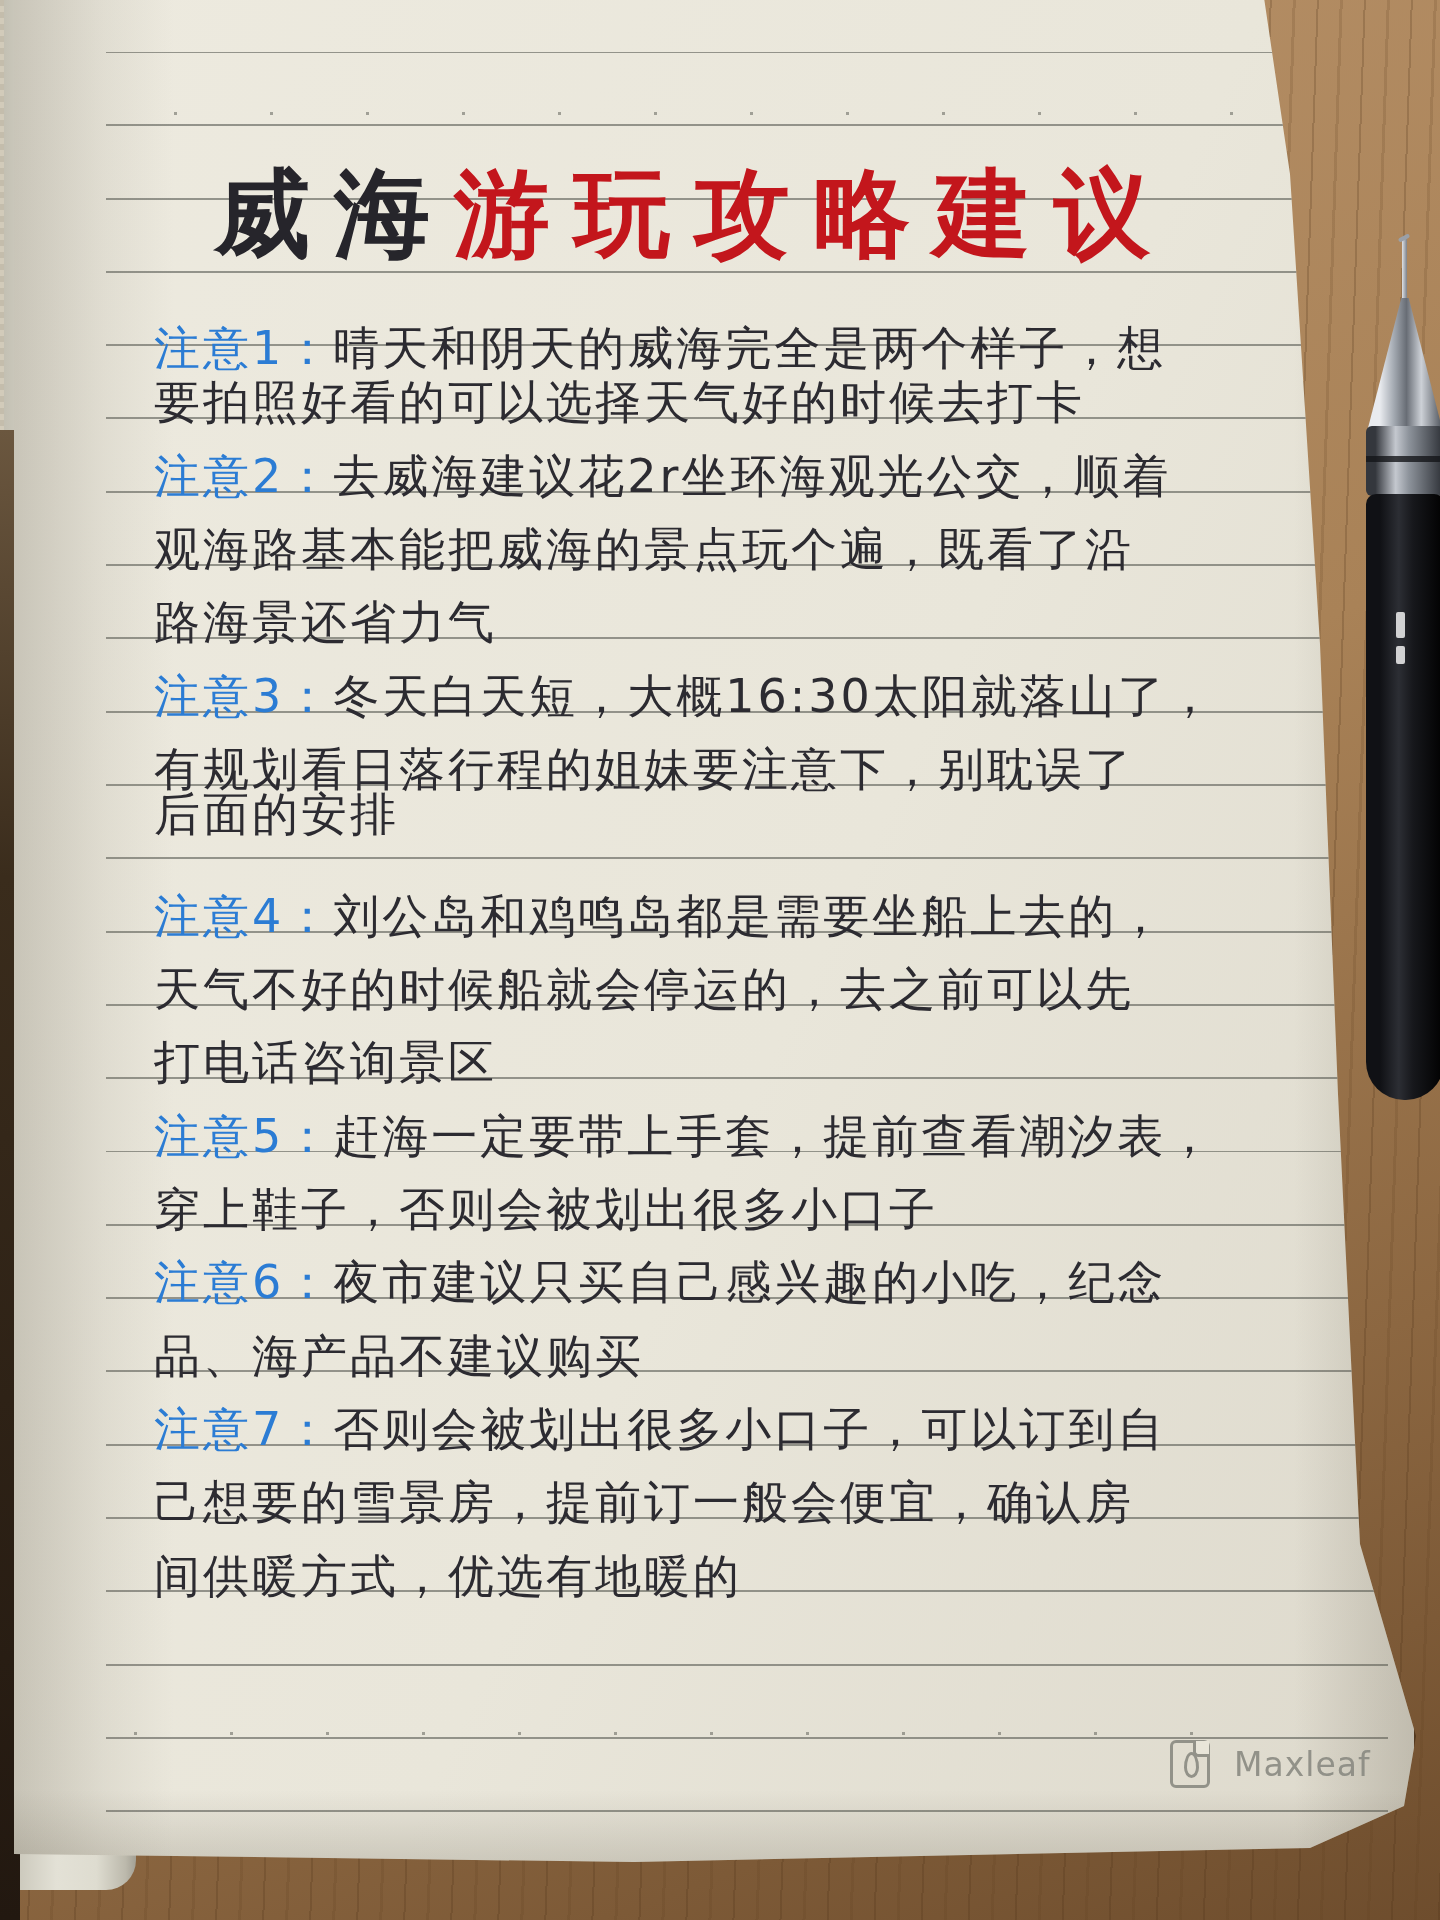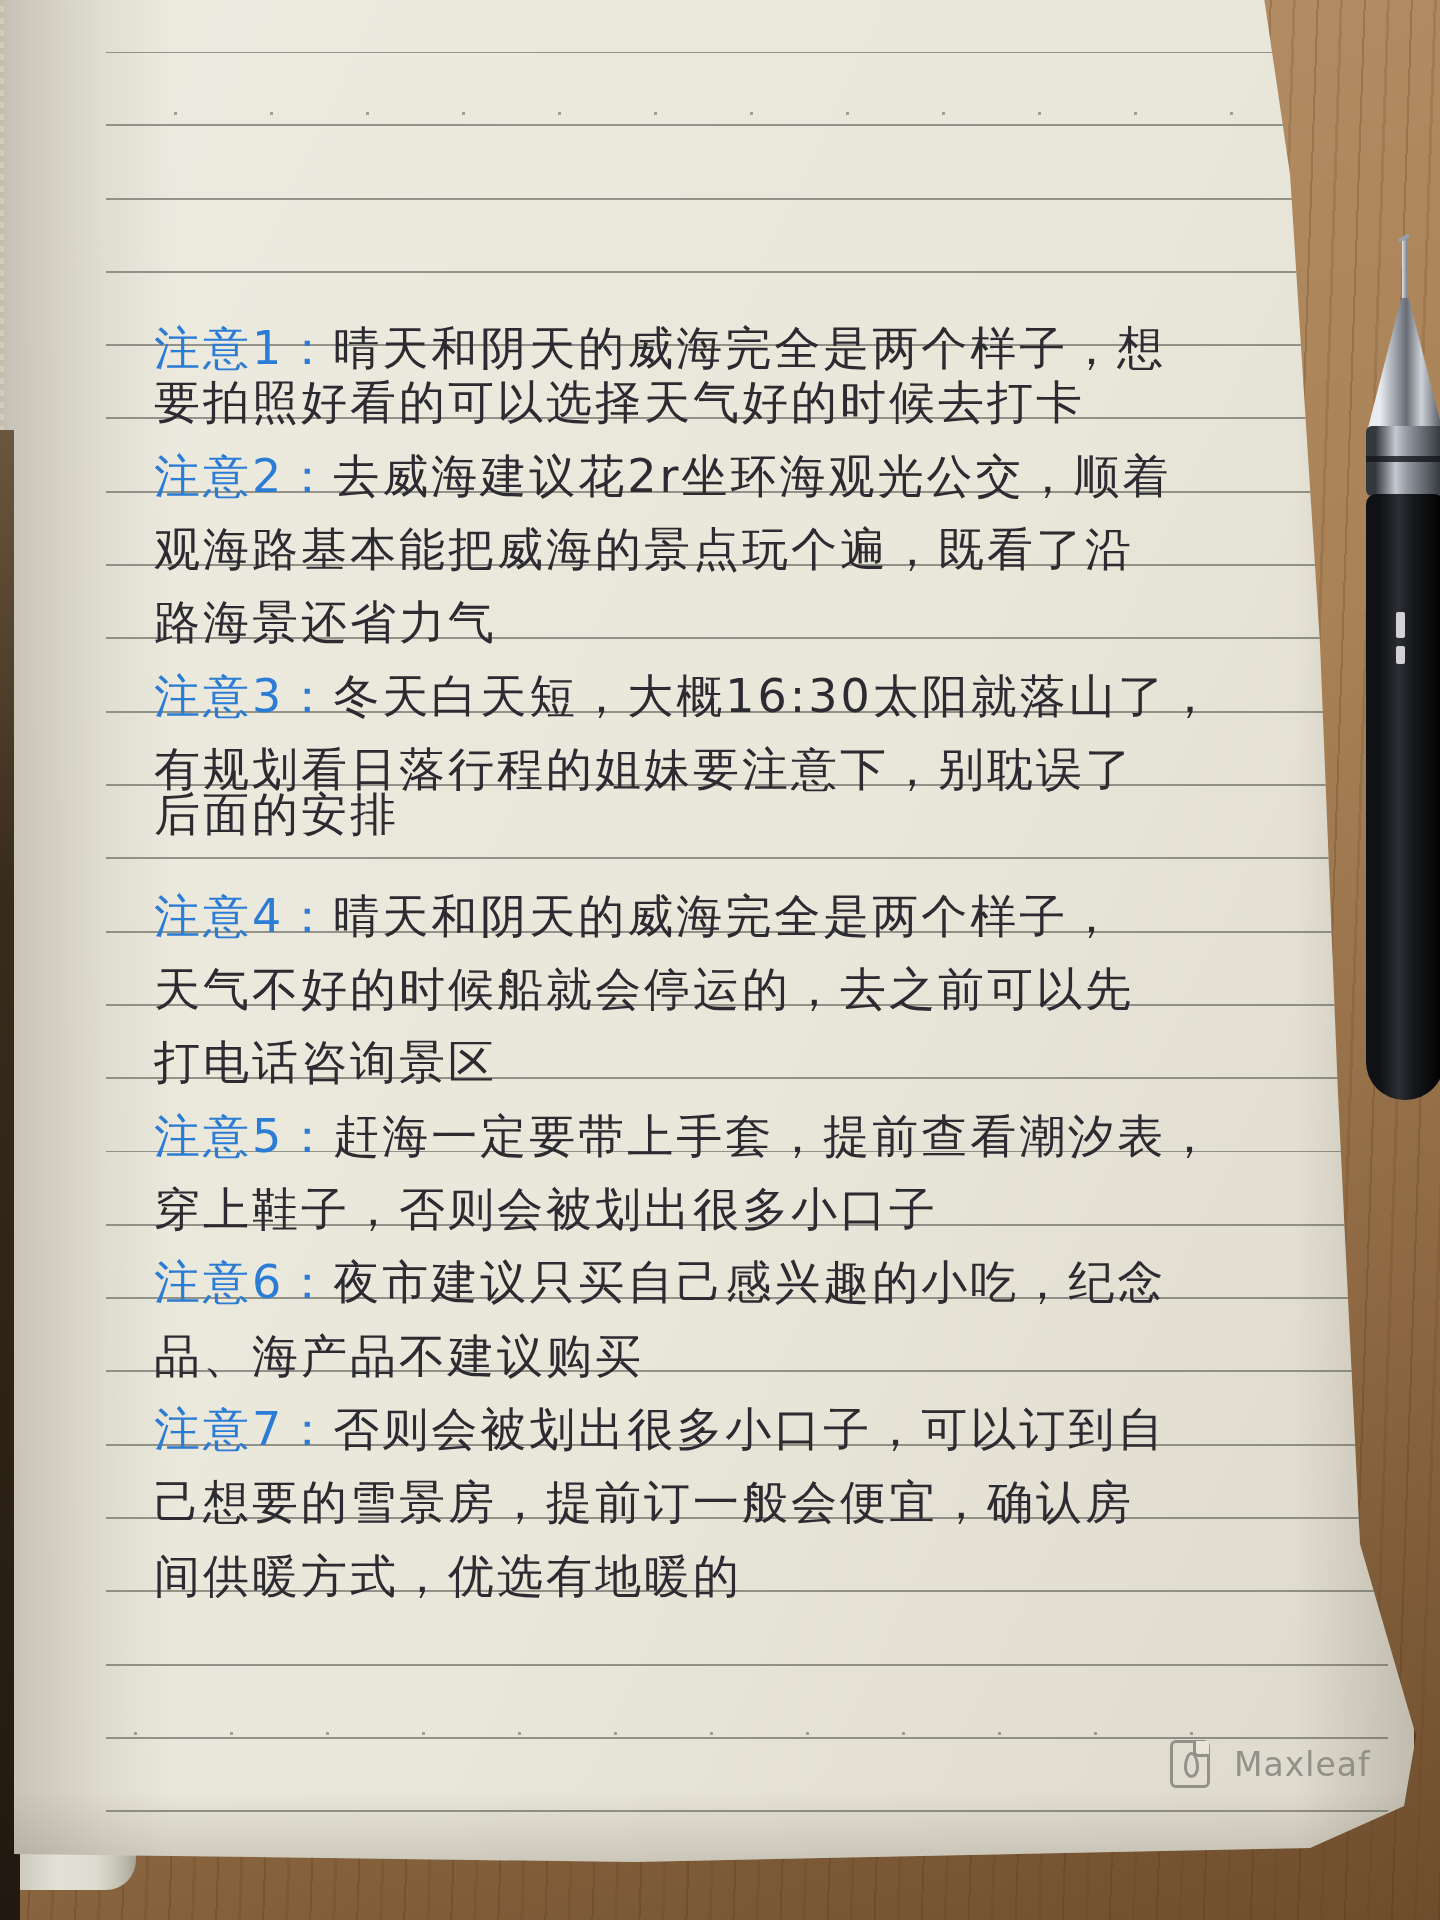--- a/index.html
+++ b/index.html
@@ -88,31 +88,34 @@
 </div>
 
 <div class="left-dark"></div>
 
 <div class="sheet">
   <div class="ruling"></div>
   <div class="dots top"></div>
   <div class="dots bottom"></div>
   <div class="edge-shade"></div>
 
+  <div class="title">
+    <span class="t-black">威海</span><span class="t-red">游玩攻略建议</span>
+  </div>
 
   <div id="rows">
       <div class="row" style="top: 312px; margin-top: 24px;"><span class="note-label">注意1：</span><span class="note-text">晴天和阴天的威海完全是两个样子，想</span></div>
       <div class="row" style="top: 390px;"><span class="note-label"></span><span class="note-text">要拍照好看的可以选择天气好的时候去打卡</span></div>
       <div class="row" style="top: 464px;"><span class="note-label">注意2：</span><span class="note-text">去威海建议花2r坐环海观光公交，顺着</span></div>
       <div class="row" style="top: 537px;"><span class="note-label"></span><span class="note-text">观海路基本能把威海的景点玩个遍，既看了沿</span></div>
       <div class="row" style="top: 610px;"><span class="note-label"></span><span class="note-text">路海景还省力气</span></div>
       <div class="row" style="top: 684px;"><span class="note-label">注意3：</span><span class="note-text">冬天白天短，大概16:30太阳就落山了，</span></div>
       <div class="row" style="top: 757px;"><span class="note-label"></span><span class="note-text">有规划看日落行程的姐妹要注意下，别耽误了</span></div>
       <div class="row" style="top: 802px;"><span class="note-label"></span><span class="note-text">后面的安排</span></div>
-      <div class="row" style="top: 904px;"><span class="note-label">注意4：</span><span class="note-text">晴天和阴天的威海完全是两个样子，</span></div>
+      <div class="row" style="top: 904px;"><span class="note-label">注意4：</span><span class="note-text">刘公岛和鸡鸣岛都是需要坐船上去的，</span></div>
       <div class="row" style="top: 977px;"><span class="note-label"></span><span class="note-text">天气不好的时候船就会停运的，去之前可以先</span></div>
       <div class="row" style="top: 1050px;"><span class="note-label"></span><span class="note-text">打电话咨询景区</span></div>
       <div class="row" style="top: 1124px;"><span class="note-label">注意5：</span><span class="note-text">赶海一定要带上手套，提前查看潮汐表，</span></div>
       <div class="row" style="top: 1197px;"><span class="note-label"></span><span class="note-text">穿上鞋子，否则会被划出很多小口子</span></div>
       <div class="row" style="top: 1270px;"><span class="note-label">注意6：</span><span class="note-text">夜市建议只买自己感兴趣的小吃，纪念</span></div>
       <div class="row" style="top: 1344px;"><span class="note-label"></span><span class="note-text">品、海产品不建议购买</span></div>
       <div class="row" style="top: 1417px;"><span class="note-label">注意7：</span><span class="note-text">否则会被划出很多小口子，可以订到自</span></div>
       <div class="row" style="top: 1490px;"><span class="note-label"></span><span class="note-text">己想要的雪景房，提前订一般会便宜，确认房</span></div>
       <div class="row" style="top: 1564px;"><span class="note-label"></span><span class="note-text">间供暖方式，优选有地暖的</span></div>
     </div>

